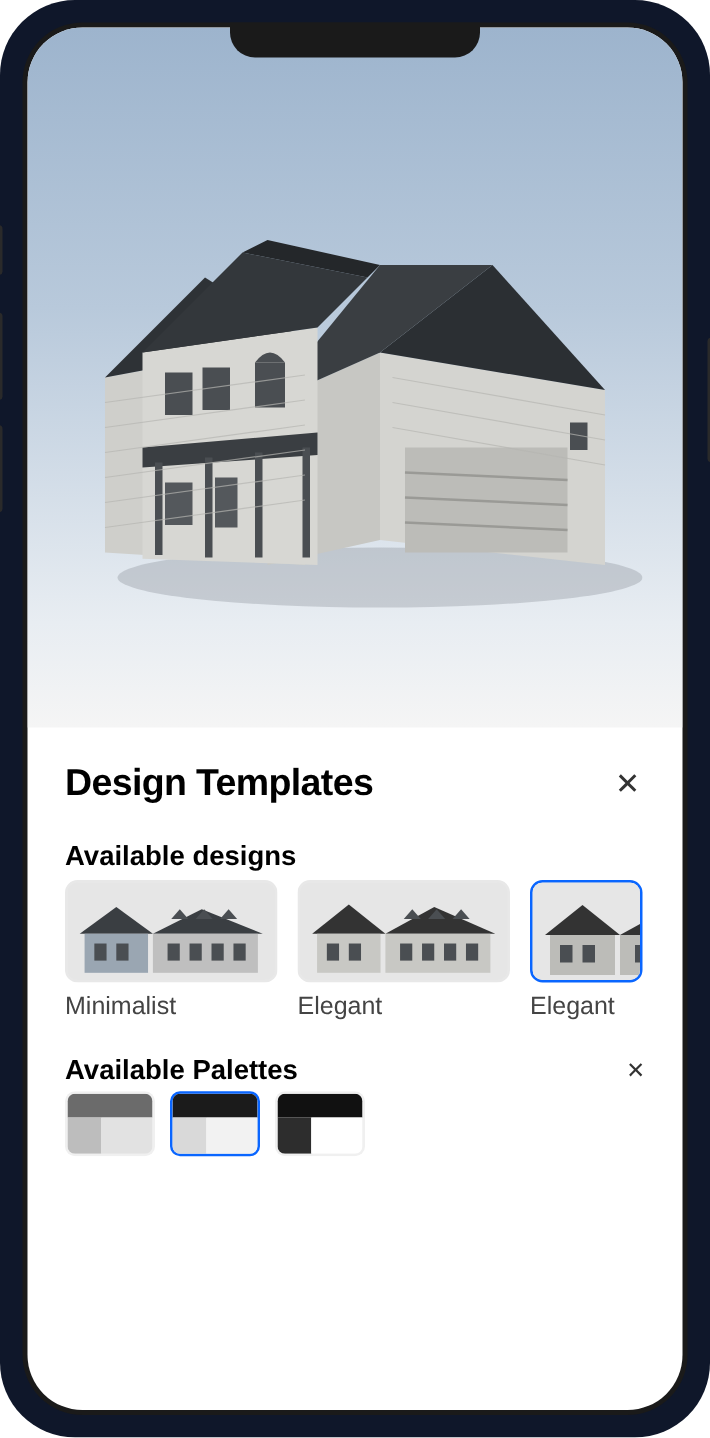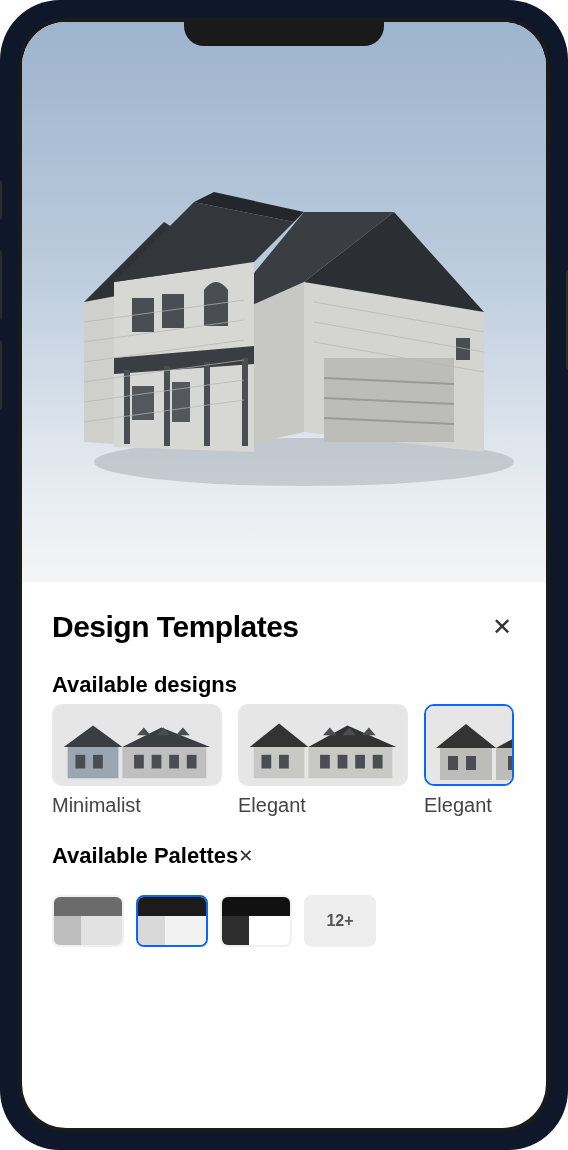--- a/index.html
+++ b/index.html
@@ -130,23 +130,23 @@
 .design-thumb.partial { width: 90px; }
 .design-thumb.selected { border-color: #0a66ff; }
 .design-label {
   font-size: 20px;
   color: #444;
   margin-top: 8px;
 }
 
 .palettes-header {
   display: flex;
-  justify-content: flex-start;
-  align-items: center;
-  margin-bottom: 26px;
+  justify-content: space-between;
+  align-items: center;
+  margin-bottom: 4px;
 }
 .palettes-close {
   font-size: 18px;
   color: #333;
   cursor: pointer;
 }
 .palettes-row {
   display: flex;
   gap: 12px;
 }
@@ -337,19 +337,18 @@
           <div class="palette-swatch selected">
             <div class="sw-a" style="background:#1b1b1b"></div>
             <div class="sw-b" style="background:#d9d9d9"></div>
             <div class="sw-c" style="background:#f2f2f2"></div>
           </div>
           <div class="palette-swatch">
             <div class="sw-a" style="background:#111111"></div>
             <div class="sw-b" style="background:#2d2d2d"></div>
             <div class="sw-c" style="background:#ffffff"></div>
           </div>
-          <div class="palette-more">12+</div>
         </div>
       </div>
 
     </div>
   </div>
 </div>
 
 </body></html>

